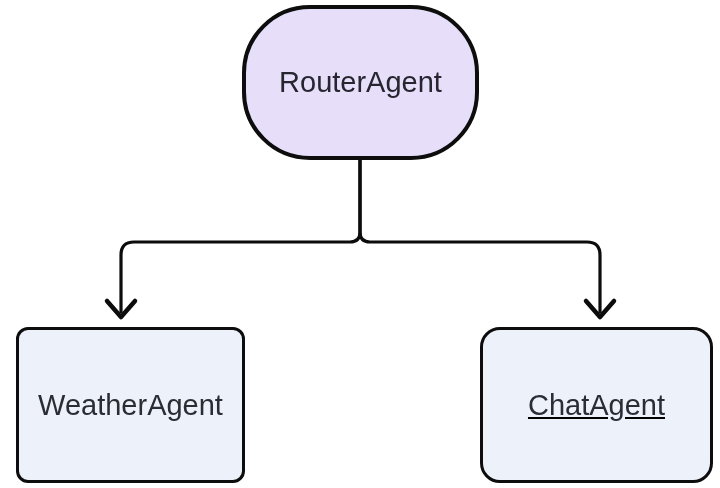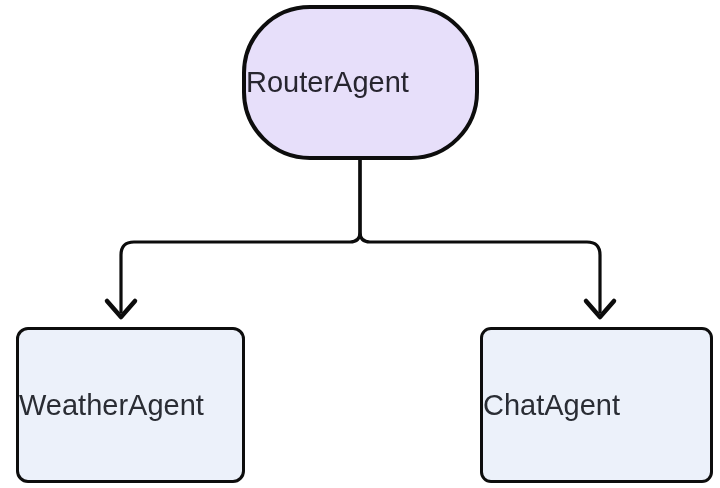--- a/index.html
+++ b/index.html
@@ -20,21 +20,21 @@
     left: 0;
     top: 0;
     width: 720px;
     height: 488px;
     pointer-events: none;
   }
   .node {
     position: absolute;
     display: flex;
     align-items: center;
-    justify-content: flex-start;
+    justify-content: center;
     box-sizing: border-box;
     border-style: solid;
     text-align: center;
   }
   .node .label {
     font-size: 29px;
     line-height: 1.2;
     letter-spacing: 0px;
     white-space: nowrap;
   }
@@ -53,21 +53,22 @@
     height: 156px;
     border-width: 3.5px;
     border-radius: 12px;
   }
   .node-rect-right {
     left: 480px;
     top: 327px;
     width: 233px;
     height: 156px;
     border-width: 3.5px;
-    border-radius: 11px;
+    border-radius: 20px;
+    text-decoration: underline;
   }
 </style>
 </head>
 <body>
 
 <div class="canvas">
 
   <svg class="edges-layer" viewBox="0 0 720 488" xmlns="http://www.w3.org/2000/svg">
     <g fill="none" stroke-width="3.2" stroke="#0c0c0c">
       <path d="M 360 160 V 232 Q 360 242 350 242 H 134 Q 121 242 121 255 V 313"></path>

